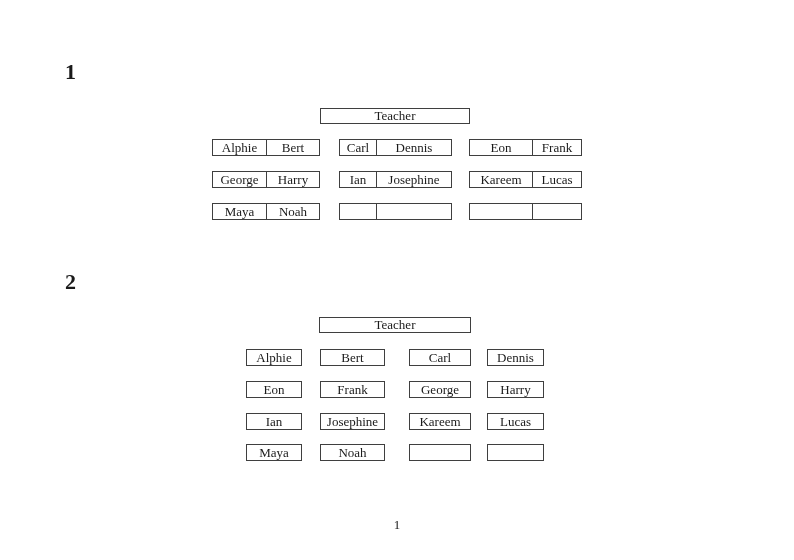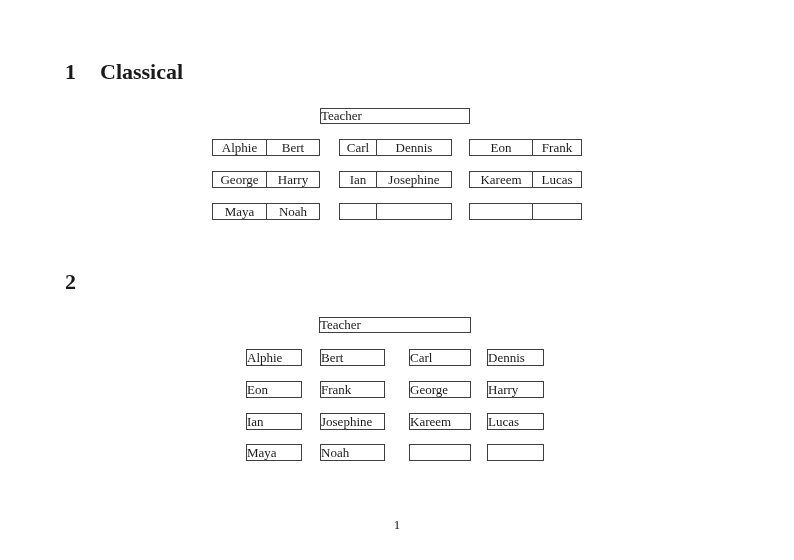--- a/index.html
+++ b/index.html
@@ -37,42 +37,41 @@
     overflow: hidden;
     white-space: nowrap;
   }
   .cell-r { border-left: none; }
   .seat {
     position: absolute;
     height: 17px;
     border: 1px solid #3f3f3f;
     font-size: 13px;
     line-height: 15px;
-    text-align: left;
+    text-align: center;
     overflow: hidden;
     white-space: nowrap;
     background: #ffffff;
   }
   .page-num {
     position: absolute;
     top: 517px;
     left: 0;
     width: 794px;
     text-align: center;
     font-size: 13px;
   }
 </style>
 </head>
 <body>
 
 <div class="page">
 
   <div class="heading" style="top:61px;">
     <span class="h-num">1</span>
-    <span class="h-title">Classical</span>
   </div>
 
   <div class="seat" style="left:320px; top:108px; width:150px; height:16px; line-height:14px;">Teacher</div>
 
   <div class="desk" style="left:212px; top:139px;">
     <div class="cell" style="width:55px;">Alphie</div>
     <div class="cell cell-r" style="width:53px;">Bert</div>
   </div>
   <div class="desk" style="left:339px; top:139px;">
     <div class="cell" style="width:38px;">Carl</div>

